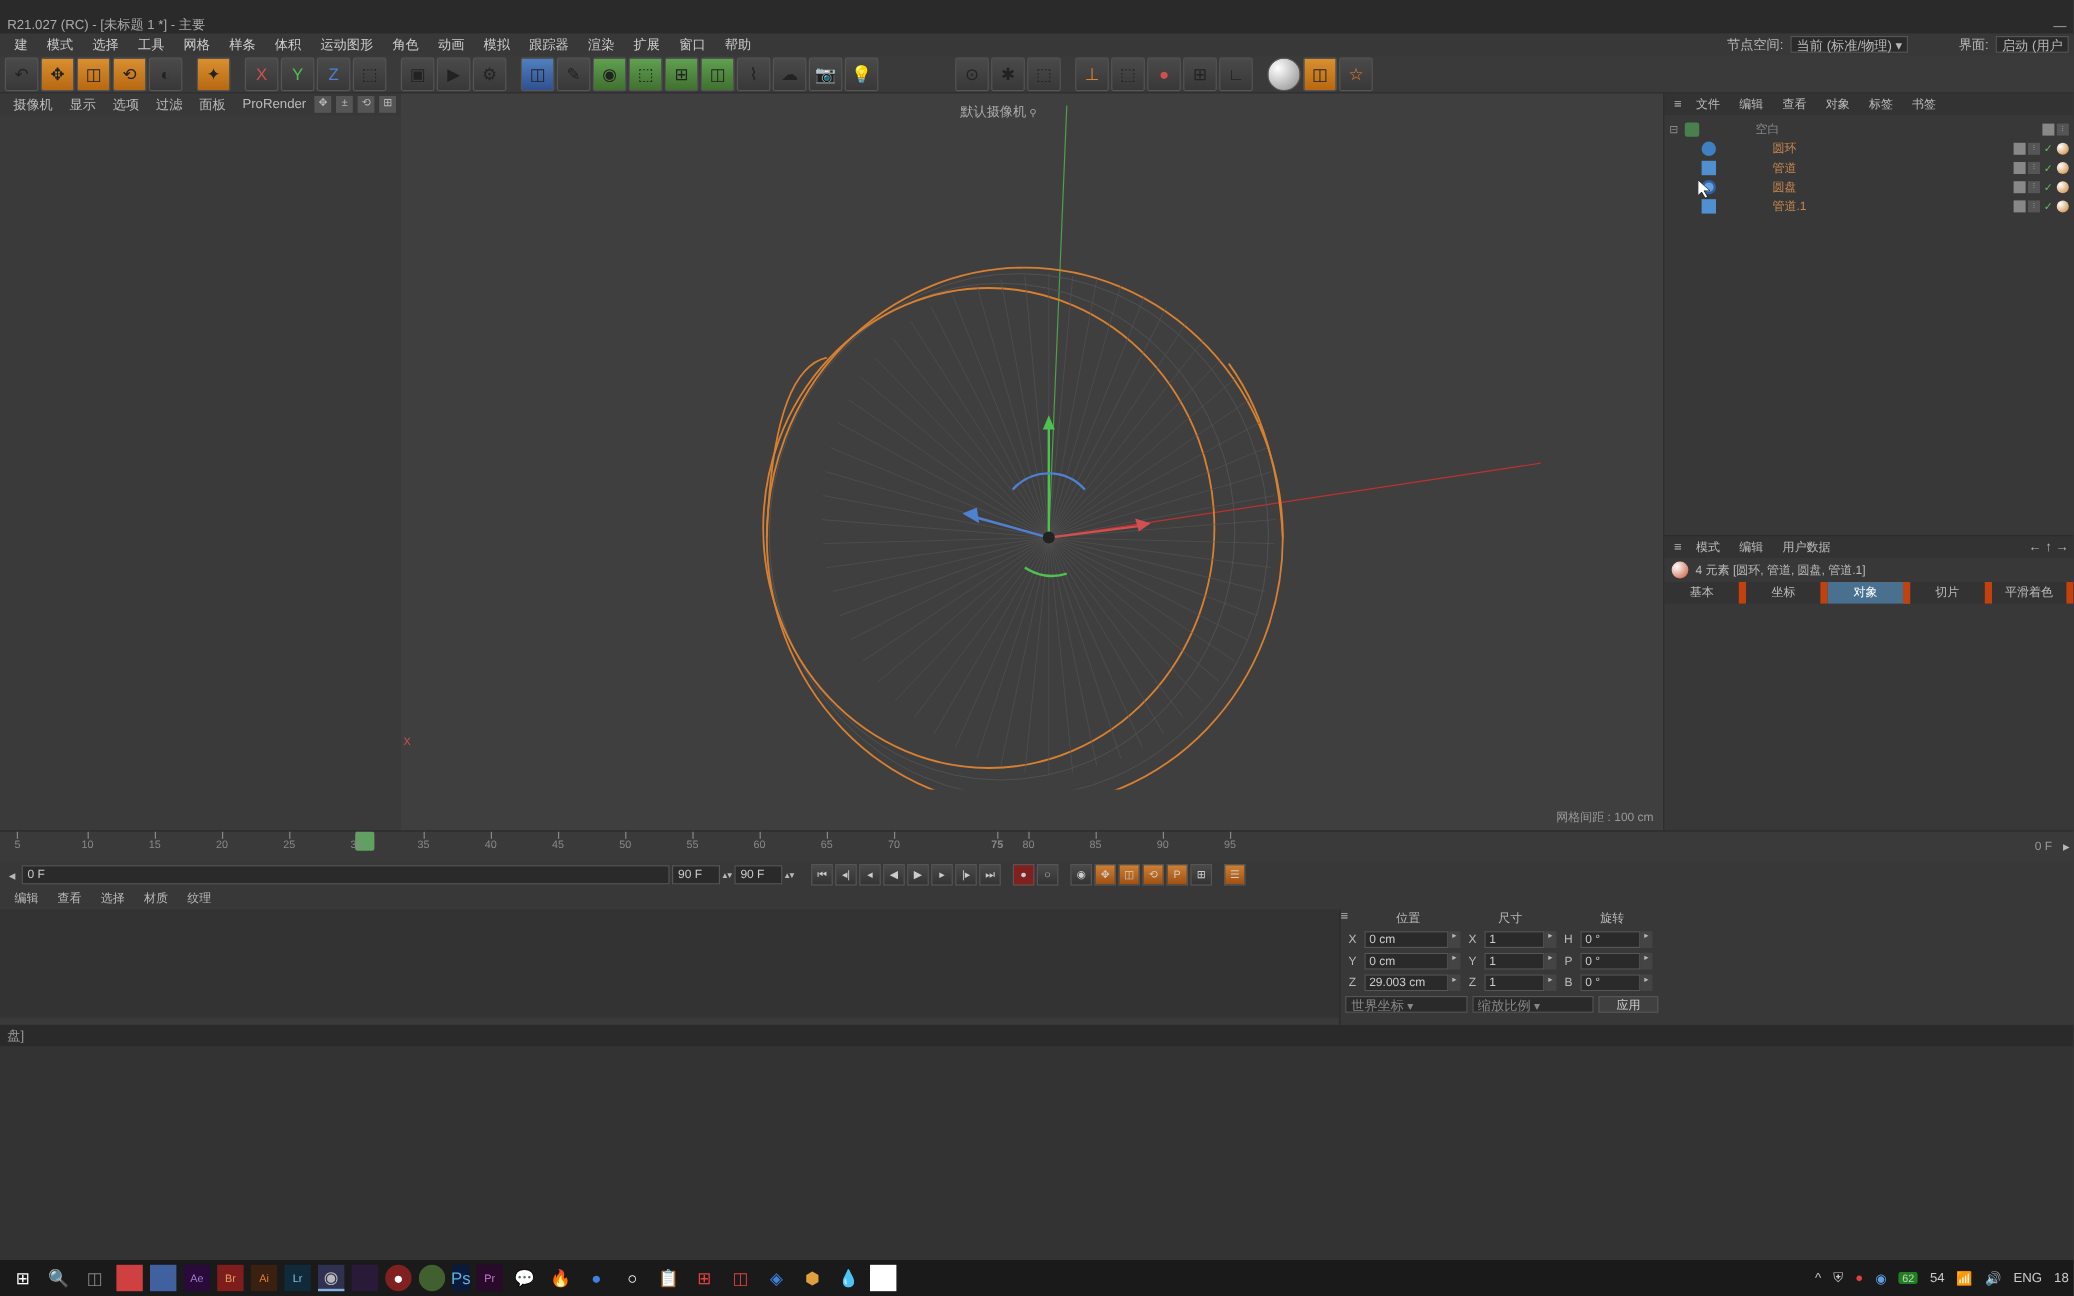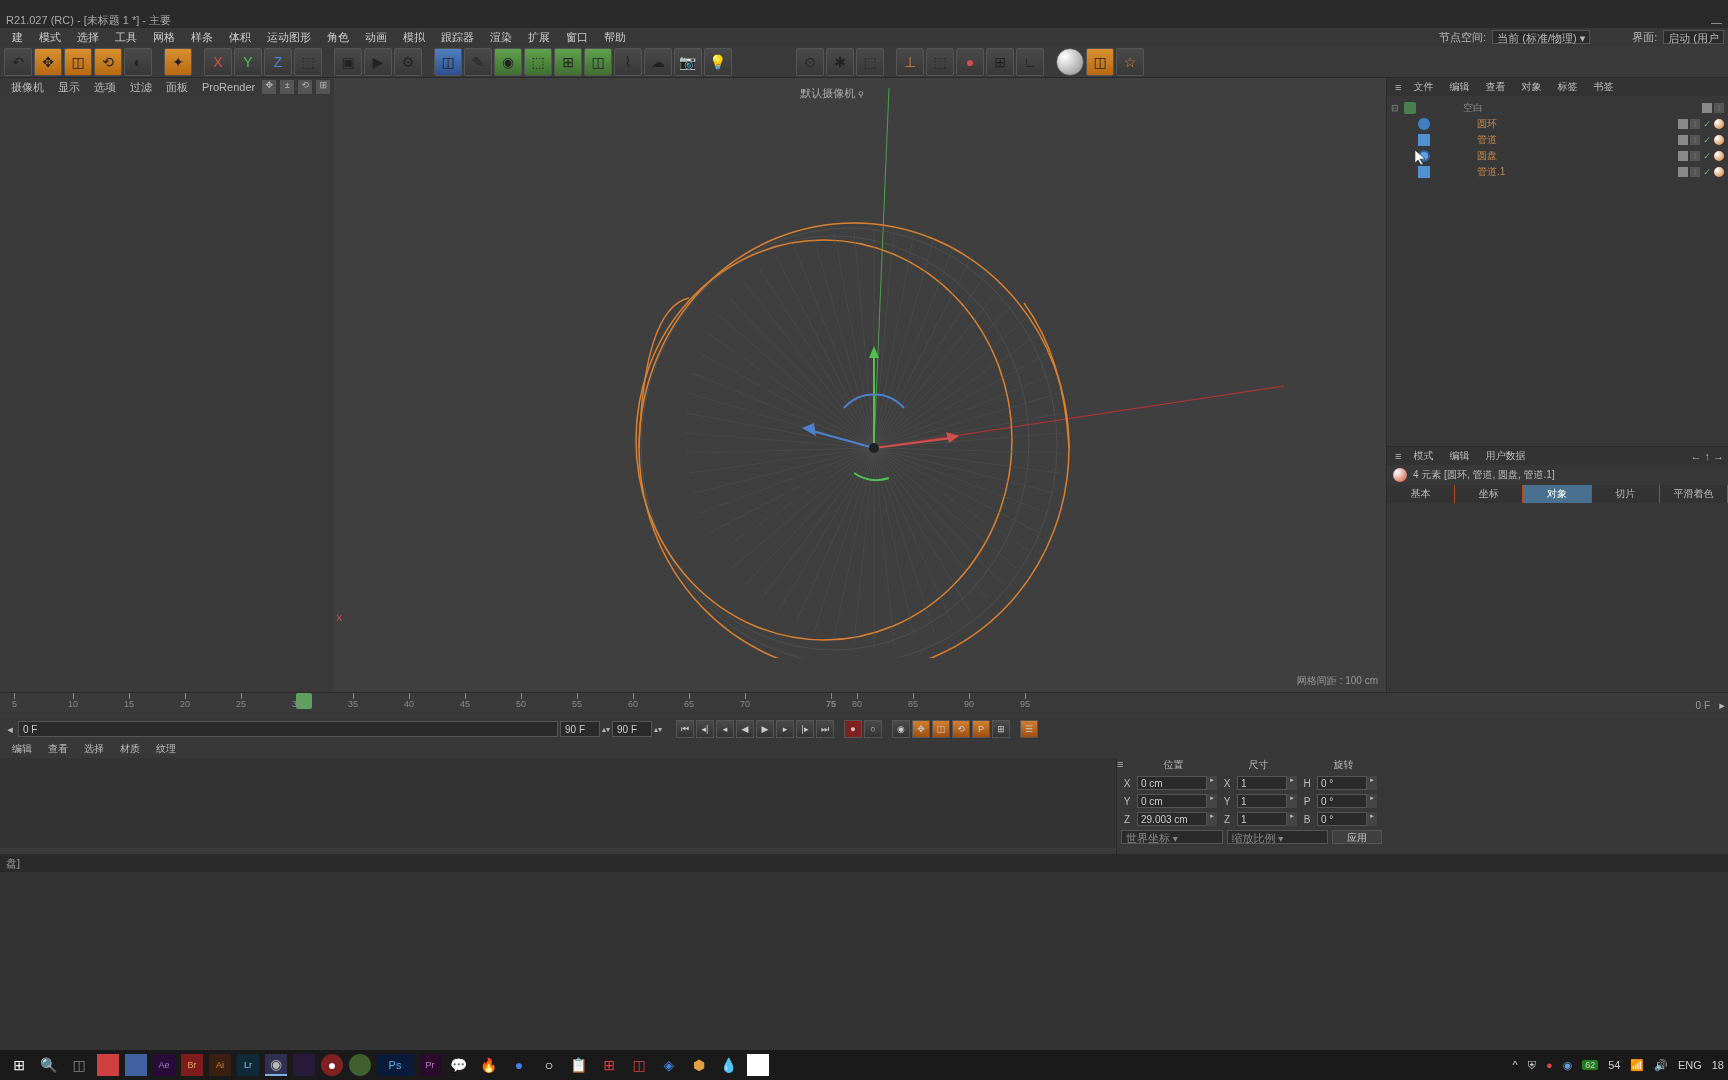--- a/index.html
+++ b/index.html
@@ -60,21 +60,21 @@
 .tree-row .tag.vis { background: #888; }
 .tree-row .tag.phong { background: radial-gradient(circle at 30% 30%, #fff, #c88030); border-radius: 50%; }
 .tree-row .tag.dots { background: #555; font-size: 6px; text-align: center; line-height: 10px; color: #aaa; }
 .tree-row .tag.check { color: #60c060; font-size: 9px; text-align: center; line-height: 10px; }
 
 .attr-panel { flex: 1; background: #383838; border-top: 1px solid #2a2a2a; display: flex; flex-direction: column; }
 .attr-header { display: flex; align-items: center; height: 20px; padding: 0 6px; gap: 6px; }
 .attr-header .aicon { width: 14px; height: 14px; background: radial-gradient(circle at 30% 30%, #fff, #c85030); border-radius: 50%; }
 .attr-header .atitle { color: #bbb; font-size: 10px; }
 .attr-tabs { display: flex; height: 18px; }
-.attr-tabs .atab { flex: 1; text-align: center; padding: 2px 0; background: #333; color: #bbb; font-size: 10px; cursor: pointer; border-right: 1px solid #c2410c; }
+.attr-tabs .atab { flex: 1; text-align: center; padding: 2px 0; background: #333; color: #bbb; font-size: 10px; cursor: pointer; border-right: 6px solid #c2410c; }
 .attr-tabs .atab.active { background: #4a7090; color: #fff; }
 .attr-section { padding: 4px 8px; }
 .attr-section .sec-title { font-size: 10px; font-weight: bold; color: #ccc; margin-bottom: 4px; }
 .attr-row { display: flex; align-items: center; height: 18px; gap: 6px; }
 .attr-row .radio { width: 10px; height: 10px; border: 1px solid #888; border-radius: 50%; background: #333; }
 .attr-row .radio.on::after { content: ''; display: block; width: 4px; height: 4px; background: #ccc; border-radius: 50%; margin: 2px; }
 .attr-row .albl { color: #bbb; font-size: 10px; }
 .attr-row .aselect { background: #2a2a2a; border: 1px solid #555; padding: 0 4px; height: 14px; color: #ccc; font-size: 10px; width: 60px; }
 
 
@@ -610,21 +610,21 @@
   <div class="tb-icon" style="background:#d04040;width:22px;height:22px;margin:3px"></div>
   <div class="tb-icon" style="background:#4060a0;width:22px;height:22px;margin:3px"></div>
   <div class="tb-icon" style="background:#2a0a3a;color:#a080d0;font-size:9px;width:22px;height:22px;margin:3px">Ae</div>
   <div class="tb-icon" style="background:#7f1d1d;color:#e0a060;font-size:9px;width:22px;height:22px;margin:3px">Br</div>
   <div class="tb-icon" style="background:#3a2010;color:#e08030;font-size:9px;width:22px;height:22px;margin:3px">Ai</div>
   <div class="tb-icon" style="background:#102a3a;color:#80c0e0;font-size:9px;width:22px;height:22px;margin:3px">Lr</div>
   <div class="tb-icon" style="background:#303050;width:22px;height:22px;margin:3px;border-bottom:2px solid #80b0e0">◉</div>
   <div class="tb-icon" style="background:#2a1a3a;width:22px;height:22px;margin:3px"></div>
   <div class="tb-icon" style="background:#802020;color:#fff;width:22px;height:22px;margin:3px;border-radius:50%">●</div>
   <div class="tb-icon" style="background:#406030;width:22px;height:22px;margin:3px;border-radius:50%"></div>
-  <div class="tb-icon" style="background:#0a1a3a;color:#60b0e0;font-size:11px;width:36px;height:22px;margin:3px">Ps</div>
+  <div class="tb-icon" style="background:#0a1a3a;color:#60b0e0;font-size:14px;width:14px;height:22px;margin:3px">Ps</div>
   <div class="tb-icon" style="background:#2a0a2a;color:#c080d0;font-size:9px;width:22px;height:22px;margin:3px">Pr</div>
   <div class="tb-icon" style="color:#50c050">💬</div>
   <div class="tb-icon" style="color:#e06030">🔥</div>
   <div class="tb-icon" style="color:#4080e0">●</div>
   <div class="tb-icon" style="color:#fff">○</div>
   <div class="tb-icon" style="color:#888">📋</div>
   <div class="tb-icon" style="color:#e04040">⊞</div>
   <div class="tb-icon" style="color:#e04040">◫</div>
   <div class="tb-icon" style="color:#4080e0">◈</div>
   <div class="tb-icon" style="color:#e0a040">⬢</div>

